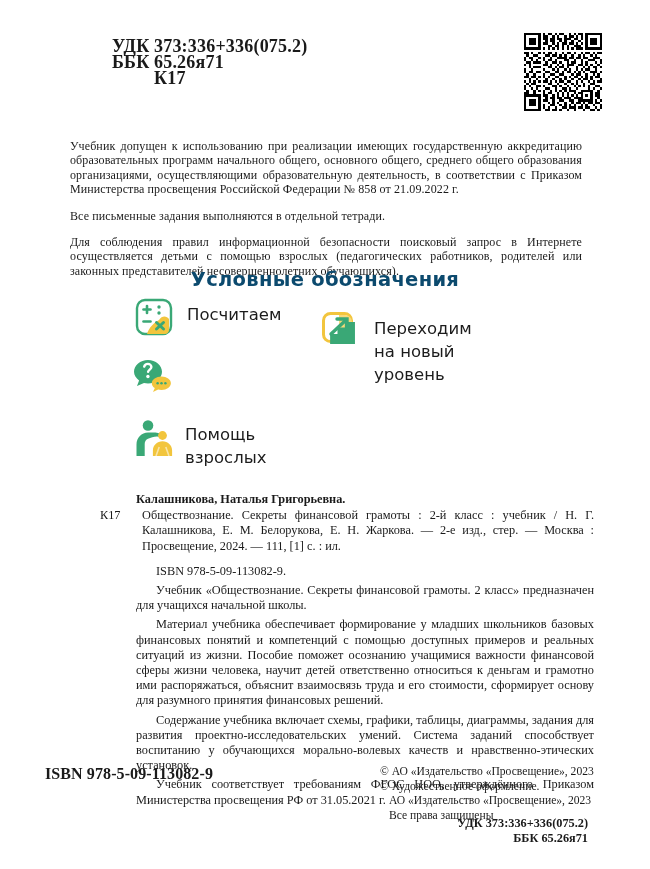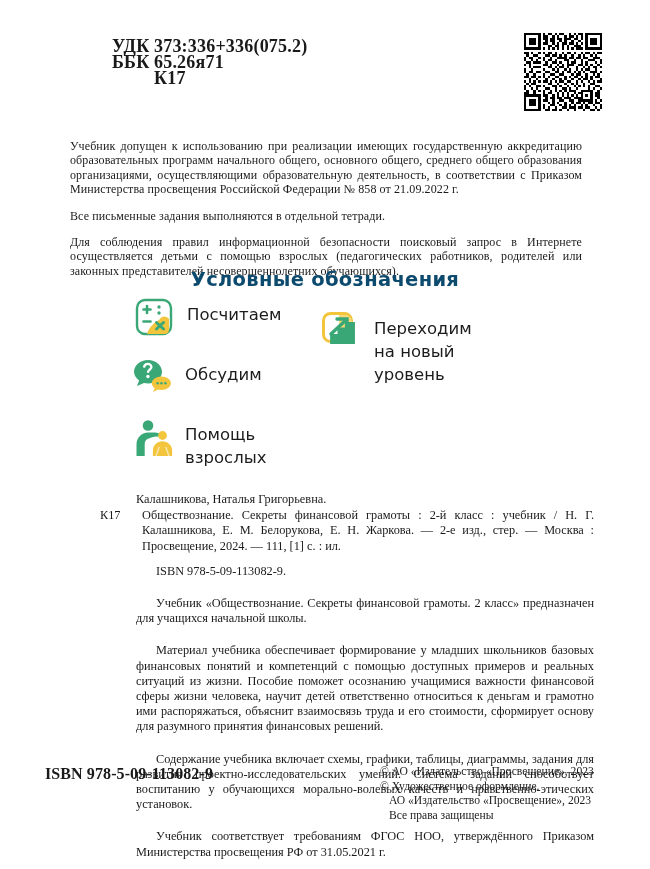--- a/index.html
+++ b/index.html
@@ -112,21 +112,21 @@
   .biblio {
     position: absolute;
     left: 136px;
     top: 492px;
     width: 458px;
     font-family: "Liberation Serif", serif;
     font-size: 12.3px;
     line-height: 15.2px;
   }
   .biblio .author {
-    font-weight: 400;
+    font-weight: 700;
     margin-bottom: 1px;
   }
   .biblio .desc-row {
     display: flex;
   }
   .biblio .sig {
     flex: 0 0 auto;
     width: 42px;
     margin-left: -36px;
     font-weight: 400;
@@ -134,21 +134,21 @@
   .biblio .desc {
     flex: 1 1 auto;
     text-align: justify;
     text-align-last: left;
   }
   .biblio .isbn {
     margin-top: 10px;
     padding-left: 20px;
   }
   .biblio p.ann {
-    margin: 17px 0 0 0;
+    margin: 4px 0 0 0;
     text-indent: 20px;
     text-align: justify;
     text-align-last: left;
   }
   .biblio .codes2 {
     margin-top: 8px;
     text-align: right;
     font-weight: 700;
     line-height: 15px;
     padding-right: 6px;
@@ -552,21 +552,20 @@
         <path d="M11.2 8.6c.4-1.6 1.9-2.7 3.6-2.7 2 0 3.6 1.4 3.6 3.2 0 2.3-2.9 2.6-3.3 4.6" fill="none" stroke="#ffffff" stroke-width="2.4" stroke-linecap="round"></path>
         <circle cx="14.9" cy="18.5" r="1.7" fill="#ffffff"></circle>
         <path d="M28.5 18.5c5.2 0 9.4 3 9.4 6.7s-4.2 6.7-9.4 6.7c-1.2 0-2.4-.2-3.4-.5L20 34l1.8-3.9c-1.8-1.2-3-3-3-4.9 0-3.7 4.5-6.7 9.7-6.7z" fill="#f2c53d"></path>
         <g fill="#3aa876">
           <circle cx="24.6" cy="25.2" r="1.25"></circle>
           <circle cx="28.5" cy="25.2" r="1.25"></circle>
           <circle cx="32.4" cy="25.2" r="1.25"></circle>
         </g>
       </svg>
     </span>
-    <span class="lab">Обсудим</span>
   </div>
 
   <div class="legend-item li-help">
     <span class="ico">
       <svg width="44" height="40" viewBox="0 0 44 40" aria-hidden="true">
         <circle cx="15" cy="7.5" r="5.3" fill="#3aa876"></circle>
         <path d="M15 14.5c-6.4 0-11.5 5.3-11.5 12v11.5h8.2V26c0-2.4 1.3-4.3 3.3-5.2 4-1.8 9.5-3.4 13.5-1.2 1.4.8 2.4-1 1.2-2.2-3.6-3.6-9.3-2.9-14.7-2.9z" fill="#3aa876"></path>
         <circle cx="29.5" cy="17.5" r="4.4" fill="#f2c53d"></circle>
         <path d="M29.5 23.3c-5.3 0-9.6 4.1-9.6 9.2V38h19.2v-5.5c0-5.1-4.3-9.2-9.6-9.2z" fill="#f2c53d"></path>
         <path d="M23 38l3.2-9M36 38l-3.2-9" stroke="#ffffff" stroke-width="1.6" fill="none" opacity="0.55"></path>

